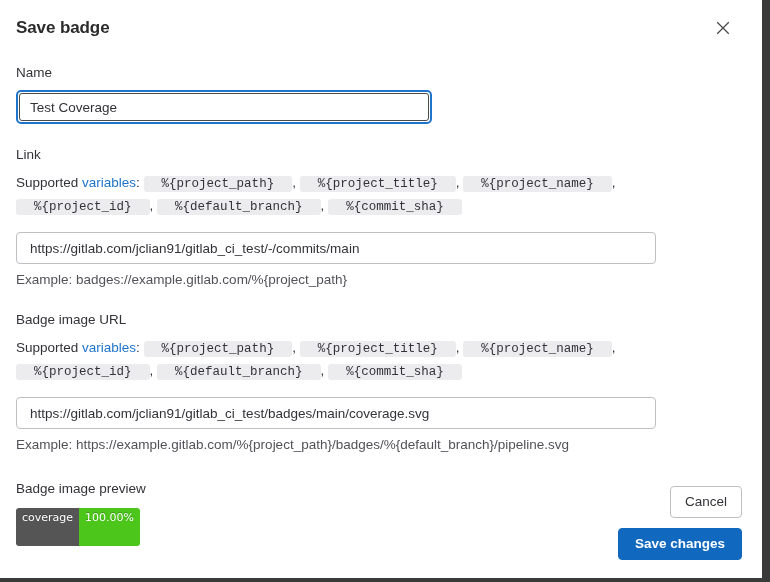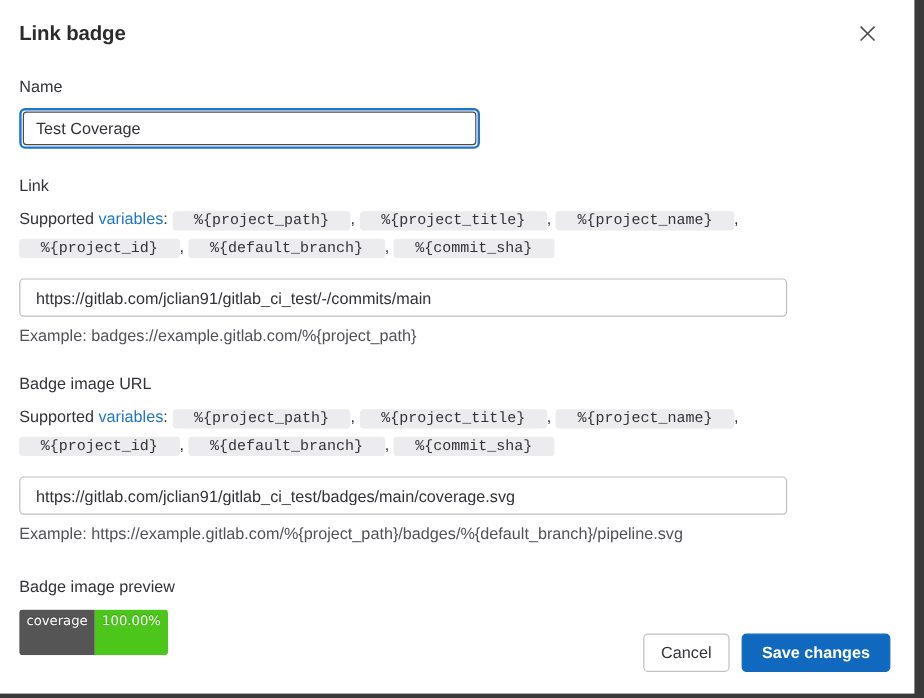--- a/index.html
+++ b/index.html
@@ -89,21 +89,21 @@
     font-weight: normal;
     color: #333238;
     margin: 0;
     line-height: 18px;
   }
 
   .name-block { margin-top: 24px; }
 
   .focus-wrap {
     margin-top: 8px;
-    width: 384px;
+    width: 416px;
     box-sizing: border-box;
     border: 2px solid #1f75cb;
     border-radius: 5px;
     padding: 1px;
     background: #fff;
   }
   input.text-input {
     display: block;
     width: 100%;
     box-sizing: border-box;
@@ -184,20 +184,21 @@
     text-shadow: 0 -1px 0 rgba(0,0,0,.25);
   }
 
   .modal-footer {
     position: absolute;
     right: 20px;
     bottom: 18px;
     display: flex;
     gap: 10px;
     align-items: flex-end;
+    flex-direction: column;
   }
   .btn {
     font-family: "Liberation Sans", sans-serif;
     font-size: 13.5px;
     line-height: 18px;
     border-radius: 4px;
     padding: 6px 14px;
     cursor: pointer;
     box-sizing: border-box;
     height: 32px;
@@ -216,21 +217,21 @@
   }
 </style>
 </head>
 <body>
 
 <div class="left-edge"></div>
 
 <div class="modal">
 
   <div class="modal-header">
-    <h2 class="modal-title">Link badge</h2>
+    <h2 class="modal-title">Save badge</h2>
     <button class="close-btn" aria-label="Close">
       <svg width="14" height="14" viewBox="0 0 14 14">
         <path d="M1.2 1.2 L12.8 12.8 M12.8 1.2 L1.2 12.8" stroke="#4b4b4b" stroke-width="1.3" fill="none"></path>
       </svg>
     </button>
   </div>
 
   <div class="modal-body">
 
     <div class="name-block">

